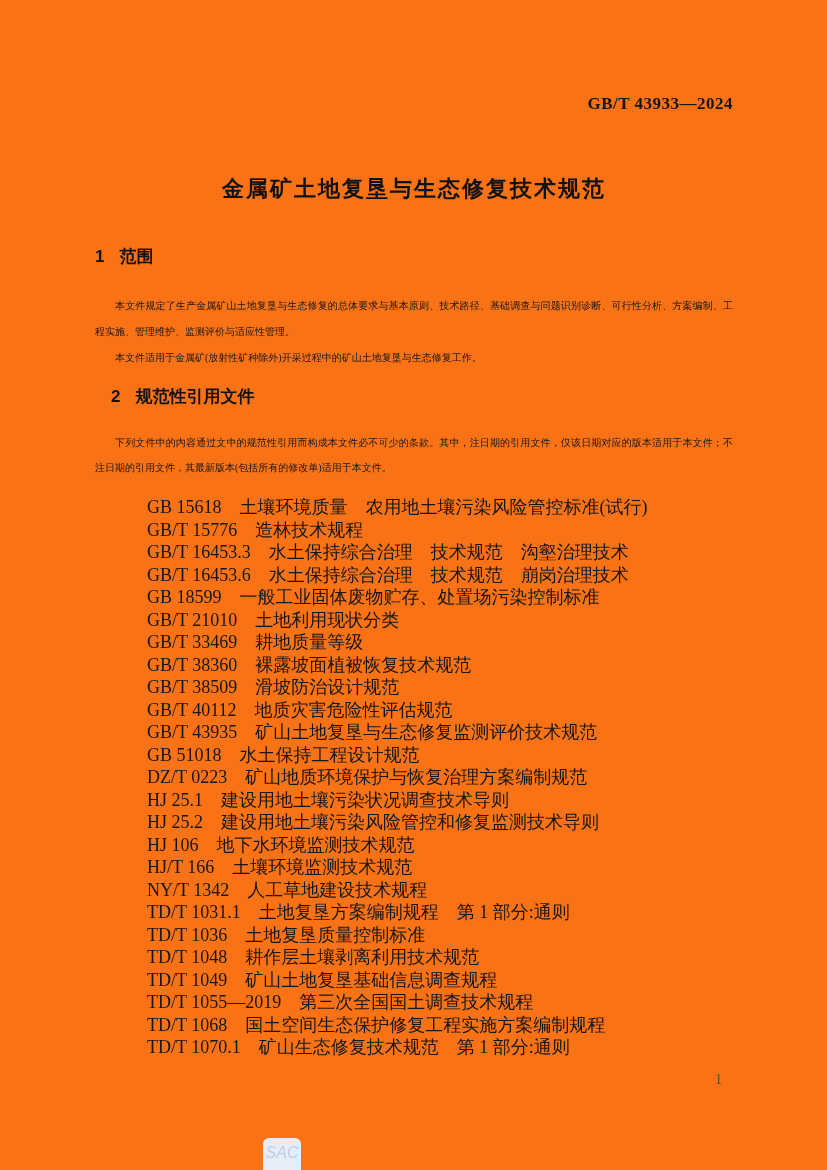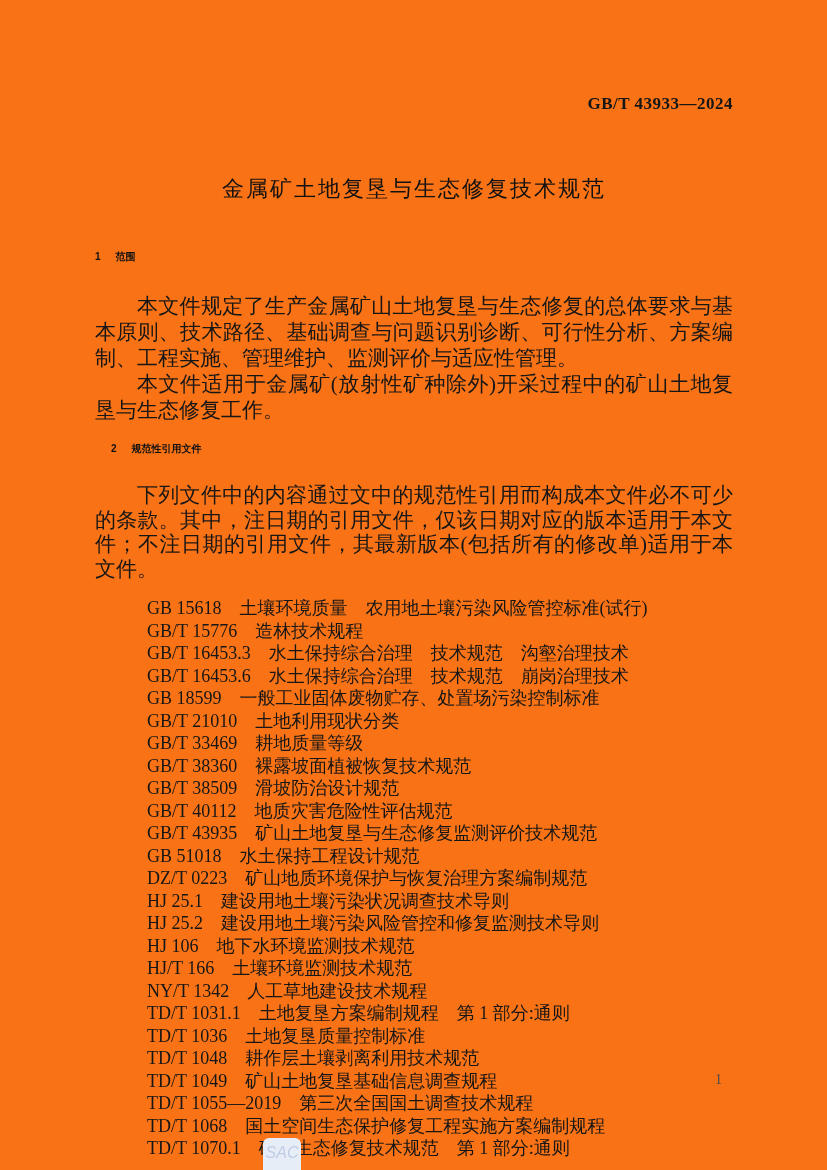--- a/index.html
+++ b/index.html
@@ -20,39 +20,39 @@
     font-weight: bold;
     font-size: 17px;
     letter-spacing: 0.5px;
     line-height: 19px;
     font-family: "Liberation Serif", serif;
   }
   .doc-title {
     margin: 62px 0 0 0;
     text-align: center;
     font-family: "Liberation Sans", sans-serif;
-    font-weight: normal;
+    font-weight: bold;
     font-size: 22px;
     letter-spacing: 2px;
     line-height: 28px;
     color: #111;
   }
   .sec-heading {
     margin: 44px 0 0 0;
     font-family: "Liberation Sans", sans-serif;
     font-weight: bold;
-    font-size: 10px;
+    font-size: 17px;
     line-height: 20px;
     color: #111;
   }
   .sec-heading.second { margin-top: 16px; margin-left: 16px; }
   .sec-num { display: inline-block; margin-right: 15px; }
   p.body {
     margin: 0;
-    font-size: 21px;
+    font-size: 10px;
     line-height: 26px;
     text-indent: 2em;
     text-align: justify;
   }
   p.body.first { margin-top: 26px; }
   p.body.intro { margin-top: 24px; line-height: 24.5px; }
   ul.refs {
     list-style: none;
     margin: 16px;
     padding: 0 0 0 2em;

